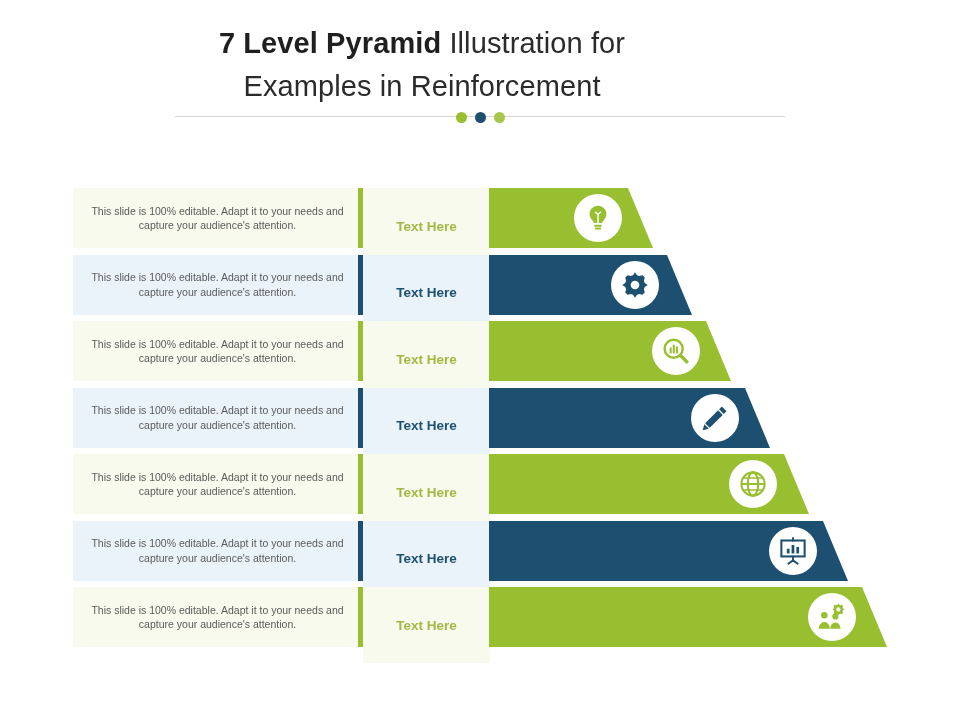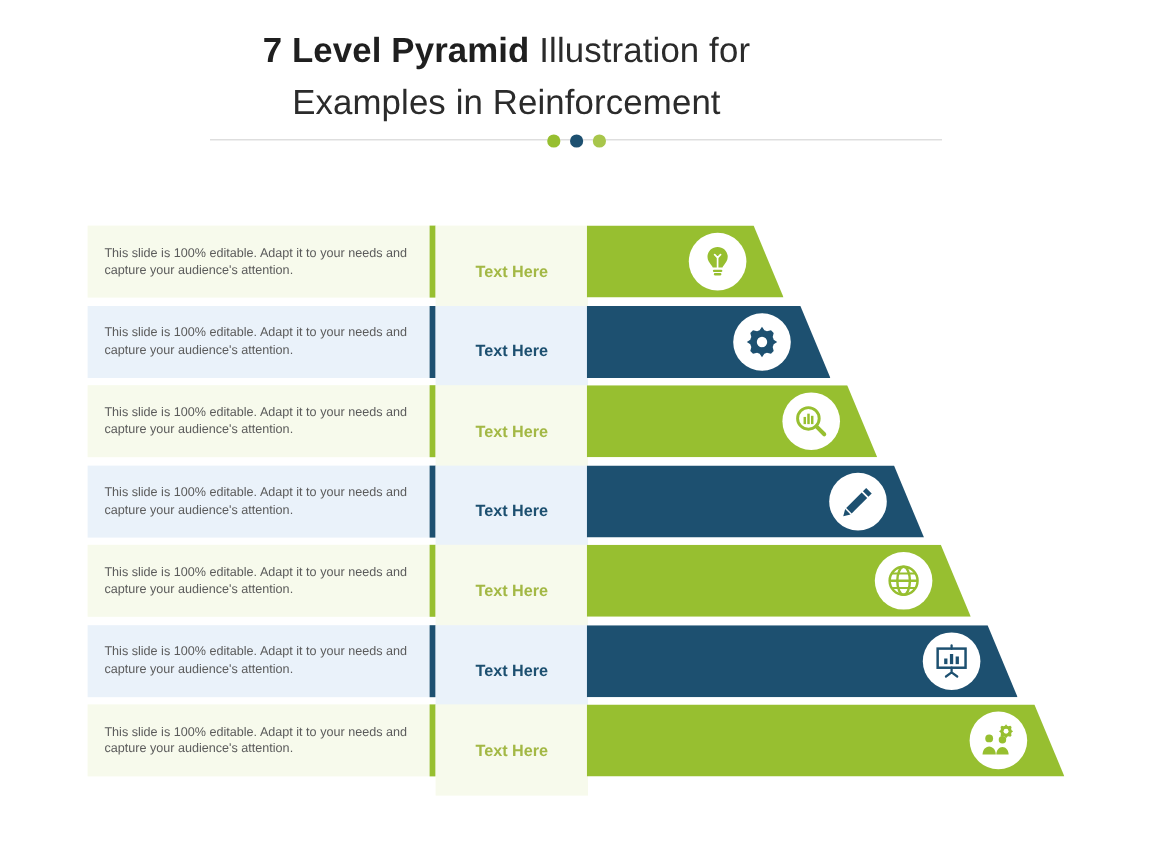--- a/index.html
+++ b/index.html
@@ -86,21 +86,21 @@
     display: flex;
     align-items: center;
     justify-content: center;
     box-sizing: border-box;
     padding: 0 10px 0 14px;
   }
   .desc-text {
     font-size: 10.5px;
     line-height: 14.5px;
     color: #5b5b5b;
-    text-align: left;
+    text-align: center;
     display: block;
   }
 
   
   .accent-bar {
     position: absolute;
     left: 358px;
     top: 0;
     width: 5px;
     height: 60px;

